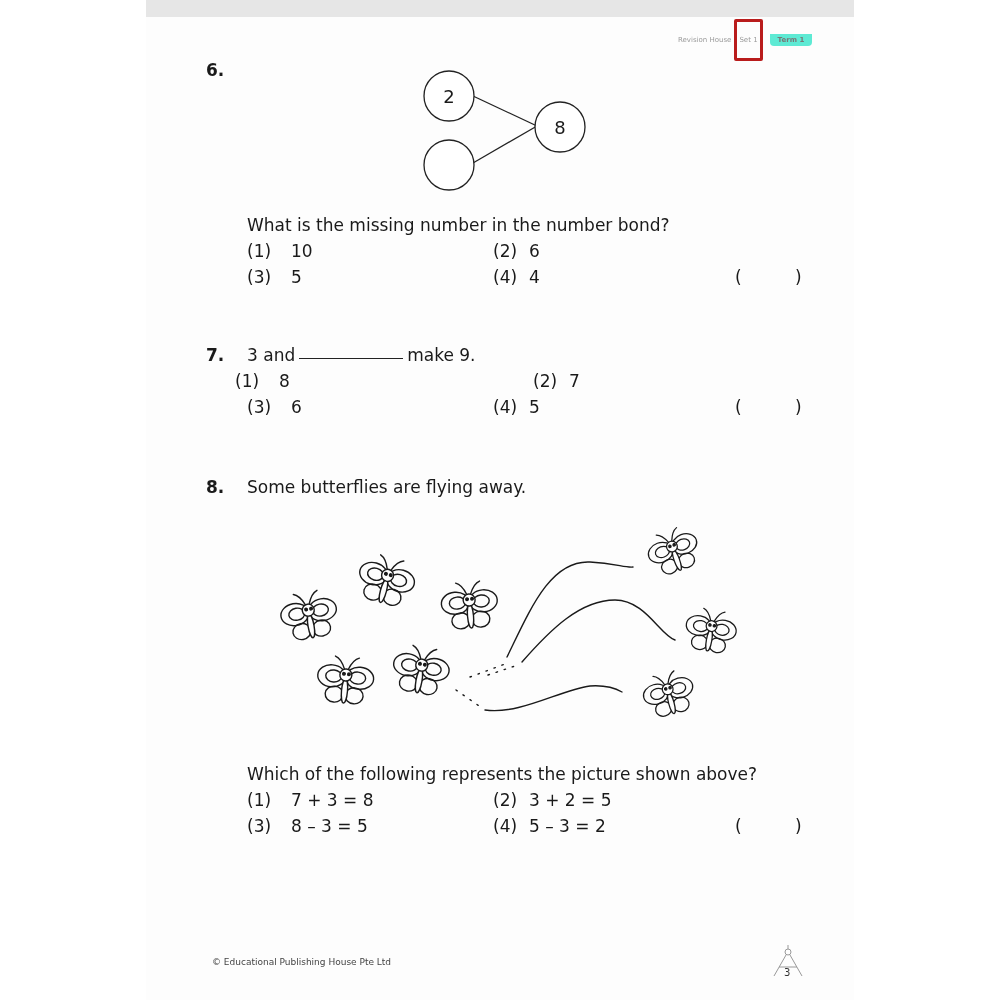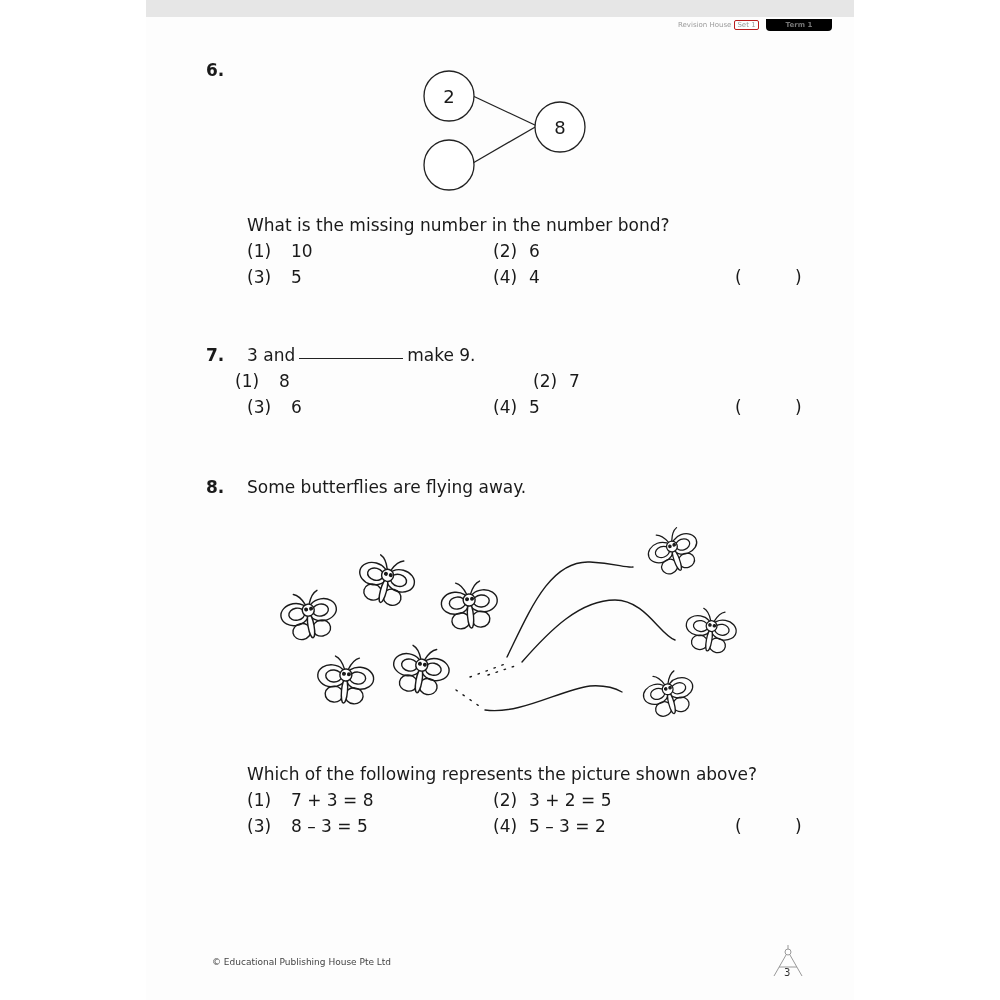--- a/index.html
+++ b/index.html
@@ -1,22 +1,22 @@
 <!DOCTYPE html>
 <html><head>
 <meta charset="utf-8">
 <style>
   html, body { margin:0; padding:0; }
   body { width:1000px; height:1000px; background:#ffffff; position:relative; overflow:hidden;
          font-family:"DejaVu Sans", sans-serif; color:#1a1a1a; }
   .page { position:absolute; left:146px; top:0; width:708px; height:1000px; background:#fdfdfd; }
   .topbar { position:absolute; left:146px; top:0; width:708px; height:17px; background:#e6e6e6; }
   .header { position:absolute; top:19px; left:678px; font-size:7px; color:#9a9a9a; display:flex; align-items:center; gap:3px; }
-  .header .set { border:1px solid #b91c1c; border-radius:2px; padding:0 2px; }
-  .header .term { background:#000000; color:#777; font-weight:bold; padding:2px 20px; border-radius:0 0 4px 4px; margin-left:4px; }
+  .header .set { border:3px solid #b91c1c; border-radius:2px; padding:14px 2px; }
+  .header .term { background:#5eead4; color:#777; font-weight:bold; padding:2px 8px; border-radius:0 0 4px 4px; margin-left:4px; }
   .qnum { position:absolute; font-weight:bold; font-size:17px; }
   .text { position:absolute; font-size:17px; white-space:nowrap; }
   .opt { position:absolute; font-size:17px; white-space:nowrap; }
   .opt .n { display:inline-block; width:44px; }
   .bracket { position:absolute; font-size:17px; }
   .blank { display:inline-block; width:104px; border-bottom:1.5px solid #222; margin:0 4px; vertical-align:2px; }
   .footer { position:absolute; left:212px; top:957px; font-size:9px; color:#444; }
   .pagenum { position:absolute; left:770px; top:944px; width:36px; height:36px; }
   svg text { font-family:"DejaVu Sans", sans-serif; }
 </style>

